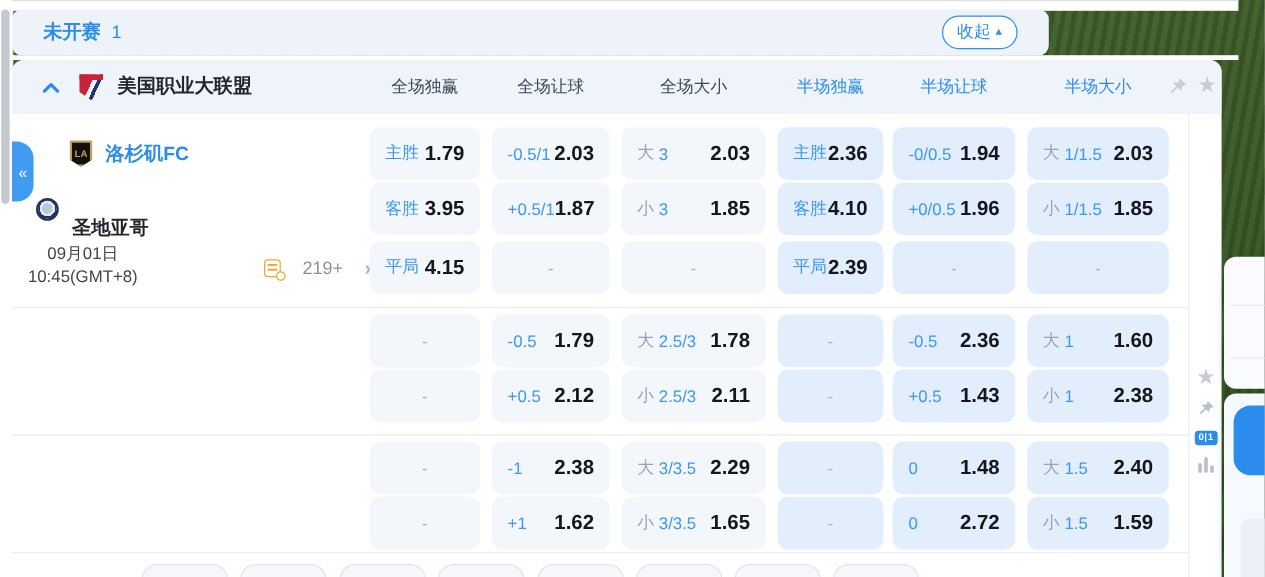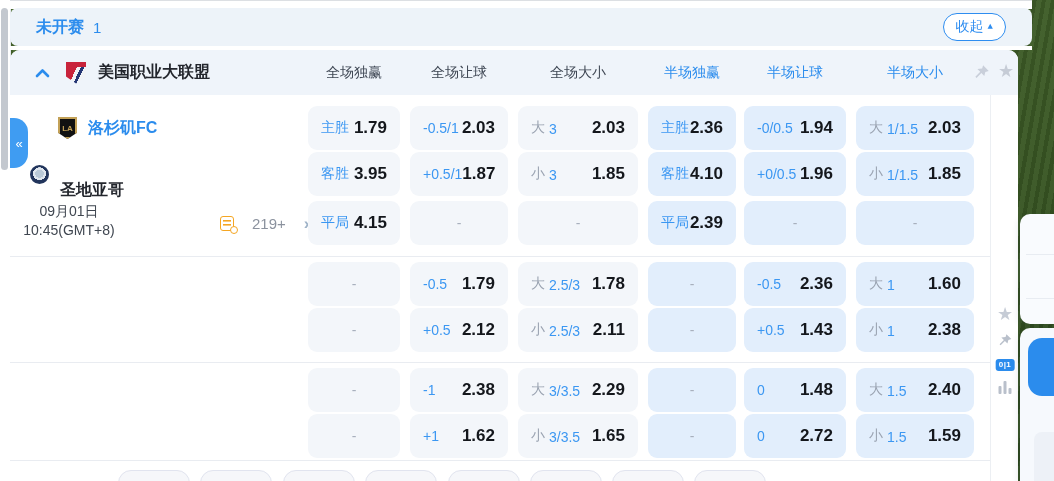--- a/index.html
+++ b/index.html
@@ -9,21 +9,21 @@
     background:
       repeating-linear-gradient(100deg, rgba(0,0,0,.10) 0 4px, rgba(255,255,255,.03) 4px 9px),
       linear-gradient(160deg,#4a6b31 0%,#3c5a26 55%,#2f4b1d 100%);
   }
   
   .scroll-strip{position:absolute;left:0;top:0;width:10px;height:481px;background:#fff;border-right:1px solid #e4e7eb;}
   .scroll-thumb{position:absolute;left:1px;top:8px;width:7px;height:162px;background:#c3c8cf;border-radius:4px;}
   
   .top-sliver{position:absolute;left:10px;top:0;width:1022px;height:8px;background:#fff;border-top:1px solid #dcdfe3;}
   
-  .section-bar{position:absolute;left:10px;top:8px;width:1022px;height:38px;background:#edf3f9;border-radius:8px;display:flex;align-items:center;}
+  .section-bar{position:absolute;left:10px;top:8px;width:864px;height:38px;background:#edf3f9;border-radius:8px;display:flex;align-items:center;}
   .section-title{margin-left:26px;font-size:16px;font-weight:700;color:#2b8ced;}
   .section-count{margin-left:9px;font-size:15px;color:#2b8ced;}
   .collapse-btn{position:absolute;right:26px;top:5px;height:26px;padding:0 12px;border:1.5px solid #2e8df0;border-radius:15px;background:#fff;display:flex;align-items:center;gap:4px;color:#2e8df0;font-size:14px;cursor:pointer;font-family:Liberation Mono, monospace;}
   .collapse-btn .tri{font-size:9px;line-height:1;}
   
   .bar-gap{position:absolute;left:10px;top:46px;width:1022px;height:4px;background:#fff;}
   
   .panel{position:absolute;left:10px;top:50px;width:1008px;height:448px;background:#fff;border-radius:10px 10px 0 0;overflow:hidden;}
   .league-header{position:absolute;left:0;top:0;width:100%;height:45px;background:#eff4fa;display:flex;align-items:center;}
   .chev-up{margin-left:25px;display:flex;align-items:center;}
@@ -52,21 +52,21 @@
     background:linear-gradient(#f5a623 0 0) 2px 3px/8px 1.6px no-repeat,linear-gradient(#f5a623 0 0) 2px 7px/8px 1.6px no-repeat,#fff;}
   .mk-ic::after{content:"";position:absolute;right:-5px;bottom:-4px;width:8px;height:8px;border-radius:50%;
     border:1.6px solid #f5a623;background:#fff;box-sizing:border-box;}
   .mk-count{font-size:15px;color:#8b929e;}
   .mk-more{font-size:17px;color:#9fb3c8;font-weight:700;line-height:1;}
   
   .cell{position:absolute;height:44px;background:#f3f6fa;border-radius:9px;display:flex;align-items:center;
     justify-content:space-between;padding:0 13px;box-sizing:border-box;cursor:pointer;}
   .cell.half{background:#e2eefc;}
   .cell.empty{justify-content:center;}
-  .lab{color:#3b97f2;font-size:14px;display:flex;align-items:flex-end;gap:4px;white-space:nowrap;}
+  .lab{color:#3b97f2;font-size:14px;display:flex;align-items:center;gap:4px;white-space:nowrap;}
   .pre{color:#9aa3b1;font-style:normal;}
   .val{color:#14171c;font-weight:700;font-size:17px;}
   .dash{color:#a8b0bd;font-size:14px;}
   .divider{position:absolute;left:0;width:980px;height:0;border-top:1px solid #e9ecf1;}
   
   .rail{position:absolute;left:980px;top:45px;width:28px;height:386px;border-left:1px solid #eceff3;}
   .rail-ic{position:absolute;left:50%;transform:translateX(-50%);cursor:pointer;}
   .star-g{font-size:18px;color:#c6ccd6;line-height:1;}
   .score-badge{background:#2b8ced;color:#fff;font-size:8px;font-weight:700;padding:2px 3px;border-radius:3px;line-height:1;letter-spacing:.5px;}
   .bars{display:flex;align-items:flex-end;gap:2px;height:13px;}

